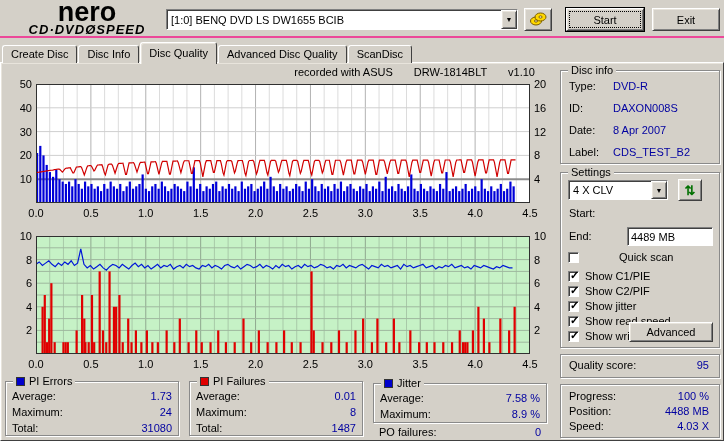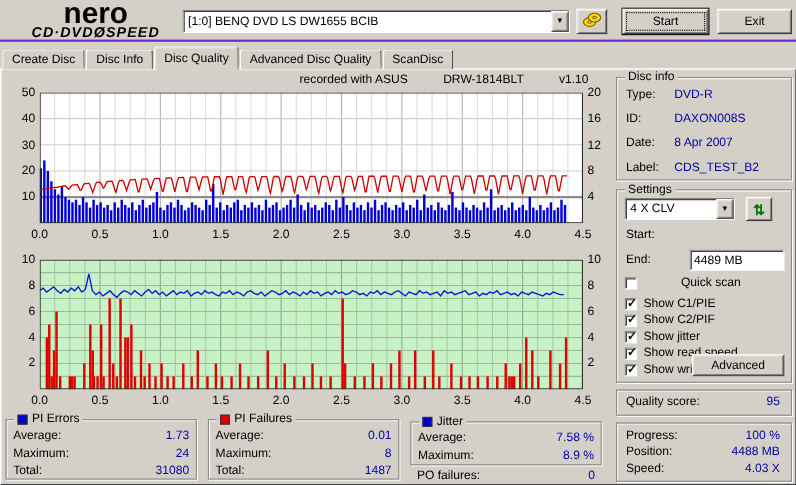--- a/index.html
+++ b/index.html
@@ -12,21 +12,21 @@
          background:#d4d0c8; font-family:inherit; font-size:11px; cursor:pointer; }
   .btn.default { box-shadow: inset 1px 1px 0 #e8e4dc, inset -1px -1px 0 #808080, 0 0 0 1px #000; }
   .btn.default .focusdots { position:absolute; inset:3px; outline:1px dotted #000; }
   .sunken { background:#fff; border:1px solid; border-color:#808080 #ffffff #ffffff #808080;
             box-shadow: inset 1px 1px 0 #404040; }
   .group { border:1px solid #8a8a8a; box-shadow: inset 1px 1px 0 #ffffff, 1px 1px 0 #ffffff; }
   .legendtitle { position:absolute; top:-7px; left:7px; background:#d4d0c8; padding:0 3px; }
 
   
   .toolbar { position:absolute; left:0; top:0; width:724px; height:38px; background:#d4d0c8;
-             border-bottom:2px solid #6d28d9; }
+             border-bottom:2px solid #ec4899; }
   .logo { position:absolute; left:12px; top:1px; width:150px; text-align:center; color:#000; }
   .logo .l1 { font-size:27px; font-weight:bold; letter-spacing:0px; line-height:22px; }
   .logo .l2 { font-size:13px; font-weight:bold; font-style:italic; letter-spacing:1px; line-height:13px; }
   .combo { display:flex; align-items:center; }
   .combo .val { flex:1; padding:2px 4px; white-space:nowrap; overflow:hidden; }
   .ddbtn { width:16px; height:100%; display:flex; align-items:center; justify-content:center;
            font-size:7px; color:#000; }
 
   
   .tabsrow { position:absolute; left:2px; top:42px; height:21px; display:flex; align-items:flex-end; z-index:4; }
@@ -40,21 +40,21 @@
            box-shadow: inset 1px 1px 0 #e8e4dc; background:#d4d0c8; }
 
   
   .chartwrap { position:absolute; left:0; width:560px; z-index:2; }
   .chartwrap svg { position:absolute; left:36px; top:0; }
   .ticklabel { position:absolute; height:12px; line-height:12px; font-size:11px; }
   .tl-left  { width:30px; text-align:right; left:2px; }
   .tl-right { left:534px; text-align:left; width:24px; }
   .tl-x { width:30px; text-align:center; }
   .scanheader { position:absolute; left:0; top:66px; width:535px; text-align:right; z-index:2; }
-  .scanheader span { margin-left:29px; }
+  .scanheader span { margin-left:18px; }
 
   
   .statbox { position:absolute; background:#d4d0c8; }
   .statbox .legendtitle { display:flex; align-items:center; gap:4px; font-size:11px; }
   .sw { width:9px; height:9px; display:inline-block; border:1px solid #333; }
   .statrows { padding:7px 6px 0 6px; }
   .srow { display:flex; justify-content:space-between; height:16px; line-height:15px; }
   .srow .v { color:#0000a0; }
 
   

